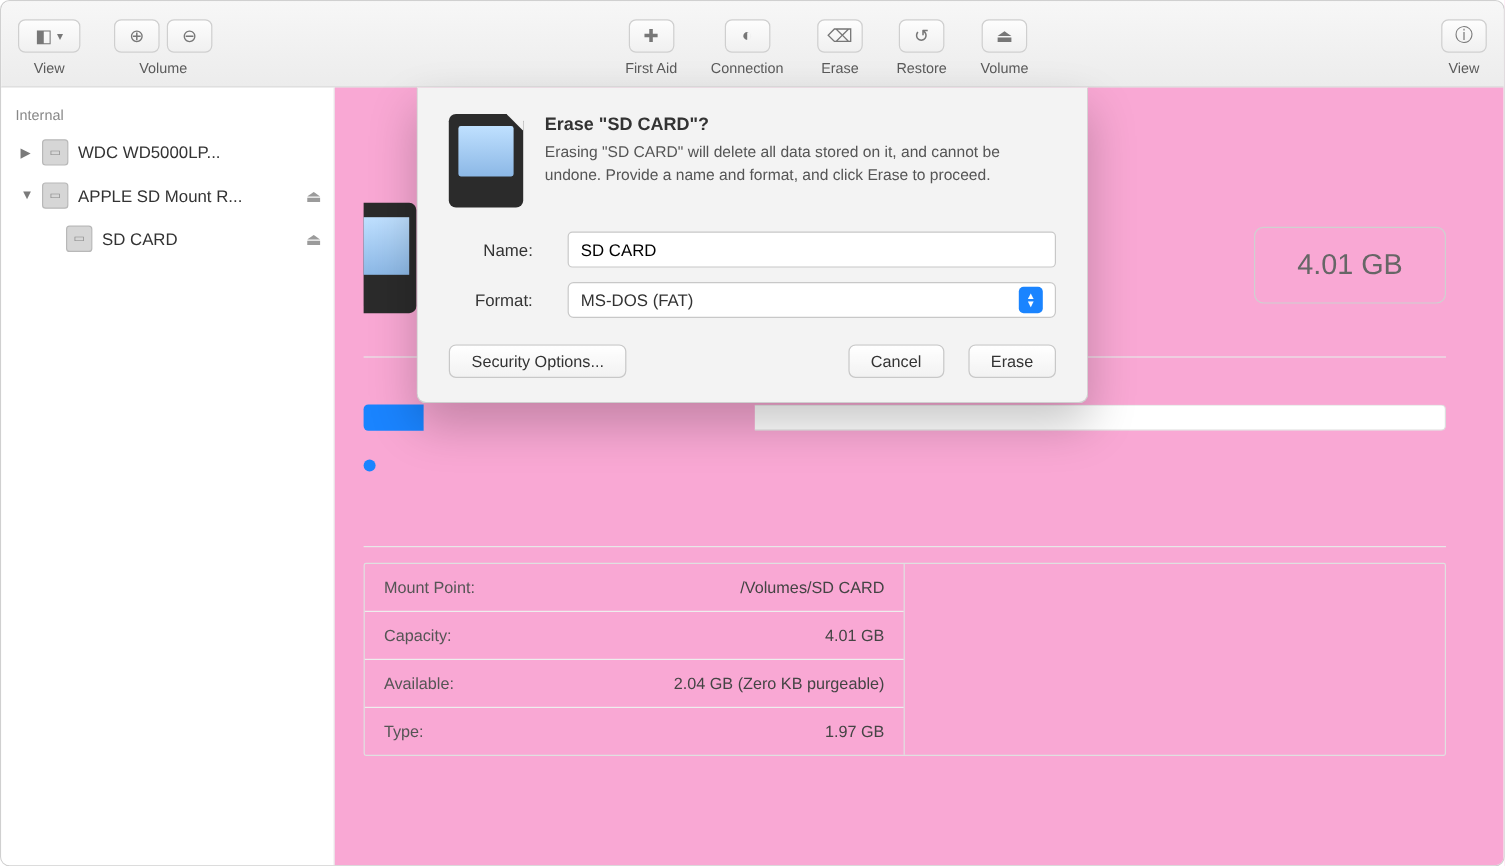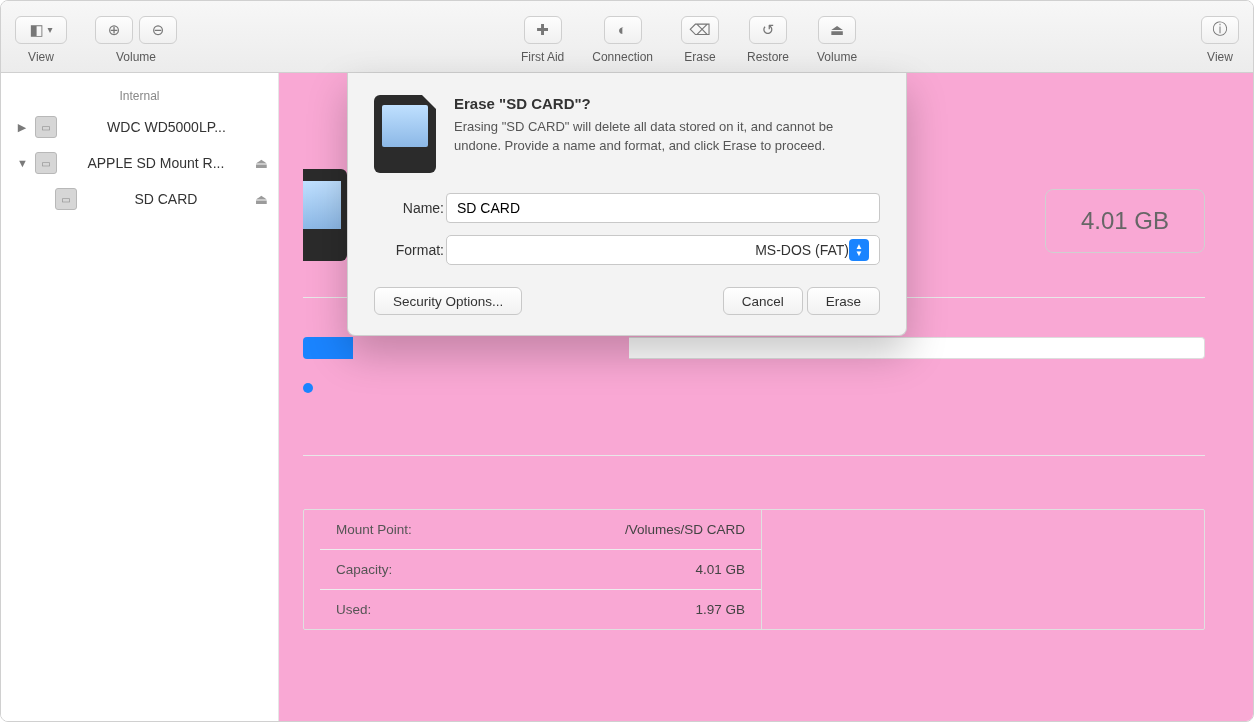--- a/index.html
+++ b/index.html
@@ -41,21 +41,21 @@
   border: 1px solid #cfcfcf;
   border-radius: 6px;
   background: linear-gradient(#fdfdfd,#f0f0f0);
   display: flex;
   align-items: center;
   justify-content: center;
   color: #777;
   font-size: 15px;
 }
 .tlabel { font-size: 12px; color: #5a5a5a; margin-top: 6px; }
-.body { flex: 1; display: flex; min-height: 0; text-align: center; }
+.body { flex: 1; display: flex; min-height: 0; }
 .sidebar {
   width: 278px;
   border-right: 1px solid #e6e6e6;
   background: #fff;
   padding-top: 12px;
 }
 .side-hdr { font-size: 12px; color: #888; padding: 4px 12px 6px; }
 .side-item {
   display: flex;
   align-items: center;
@@ -114,26 +114,25 @@
   top: 310px; left: 24px;
   display:flex;align-items:center;gap:8px;
   color:#555;font-size:13px;
 }
 .dot { width:10px;height:10px;border-radius:50%;background:#1a84ff;}
 .hr1 { position:absolute; top:224px; left:24px; right:48px; border-top:1px solid #e8e8e8;}
 .hr2 { position:absolute; top:382px; left:24px; right:48px; border-top:1px solid #e8e8e8;}
 
 .info-grid {
   position:absolute;
-  top: 436px; left:24px; right:48px;
+  top: 396px; left:24px; right:48px;
   border: 1px solid #e0e0e0;
   border-radius: 2px;
   display:grid;
   grid-template-columns: 1fr 1fr;
-  padding-left: 16px;
 }
 .info-col { display:flex; flex-direction:column; }
 .info-col:first-child { border-right:1px solid #e0e0e0;}
 .info-row {
   display:flex; justify-content:space-between;
   padding: 12px 16px;
   border-bottom:1px solid #eee;
   font-size:13.5px;
   color:#444;
 }
@@ -173,50 +172,50 @@
 .sd-icon::after{
   content:"";
   position:absolute; top:0; right:0;
   width:14px;height:14px;
   background:#f3f3f3;
   clip-path: polygon(100% 0, 0 0, 100% 100%);
 }
 .sheet-title { font-size:15px; font-weight:600; color:#333; margin-bottom:6px;}
 .sheet-body { font-size:13px; color:#555; line-height:1.45;}
 .sheet-form { margin-top:20px; display:flex; flex-direction:column; gap:12px;}
-.frow { display:flex; align-items:center; gap:2px; }
+.frow { display:flex; align-items:center; gap:29px; }
 .frow label { width:70px; text-align:right; color:#333; font-size:14px;}
 .txt-input {
   flex:1; height:30px;
   border:1px solid #c8c8c8;
   border-radius:4px;
   background:#fff;
   padding: 0 10px;
   font-size:14px;
 }
 .select {
   flex:1; height:30px;
   border:1px solid #c8c8c8;
   border-radius:5px;
   background:#fff;
   padding: 4px 10px;
   font-size:14px;
-  display:flex;align-items:center;justify-content:flex-end;
+  display:flex;align-items:center;justify-content:space-between;
 }
 .select .chev {
   width:20px;height:22px;
   background:#1a84ff;
   border-radius:4px;
   display:flex;flex-direction:column;align-items:center;justify-content:center;
   color:#fff;font-size:8px;line-height:7px;
 }
 .sheet-actions {
   margin-top: 22px;
   display:flex;
-  gap:4px;
+  gap:20px;
 }
 .btn {
   height:28px;
   padding: 0 18px;
   border:1px solid #c8c8c8;
   border-radius:6px;
   background: linear-gradient(#fff,#f2f2f2);
   font-size:13.5px;
   color:#333;
   display:flex;align-items:center;justify-content:center;
@@ -365,21 +364,25 @@
         <div class="info-col">
           <div class="info-row">
               <span class="k">Mount Point:</span>
               <span class="v">/Volumes/SD CARD</span>
             </div>
           <div class="info-row">
               <span class="k">Capacity:</span>
               <span class="v">4.01 GB</span>
             </div>
           <div class="info-row">
-              <span class="k">Used:</span>
+              <span class="k">Available:</span>
+              <span class="v">2.04 GB (Zero KB purgeable)</span>
+            </div>
+          <div class="info-row">
+              <span class="k">Type:</span>
               <span class="v">1.97 GB</span>
             </div>
         </div>
       </div>
     </div>
   </div>
 
   <div class="sheet">
     <div class="sheet-head">
       <div class="sd-icon"></div>

